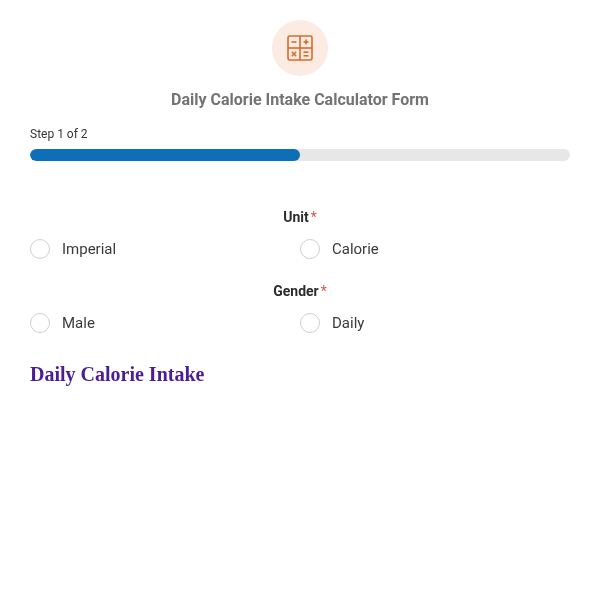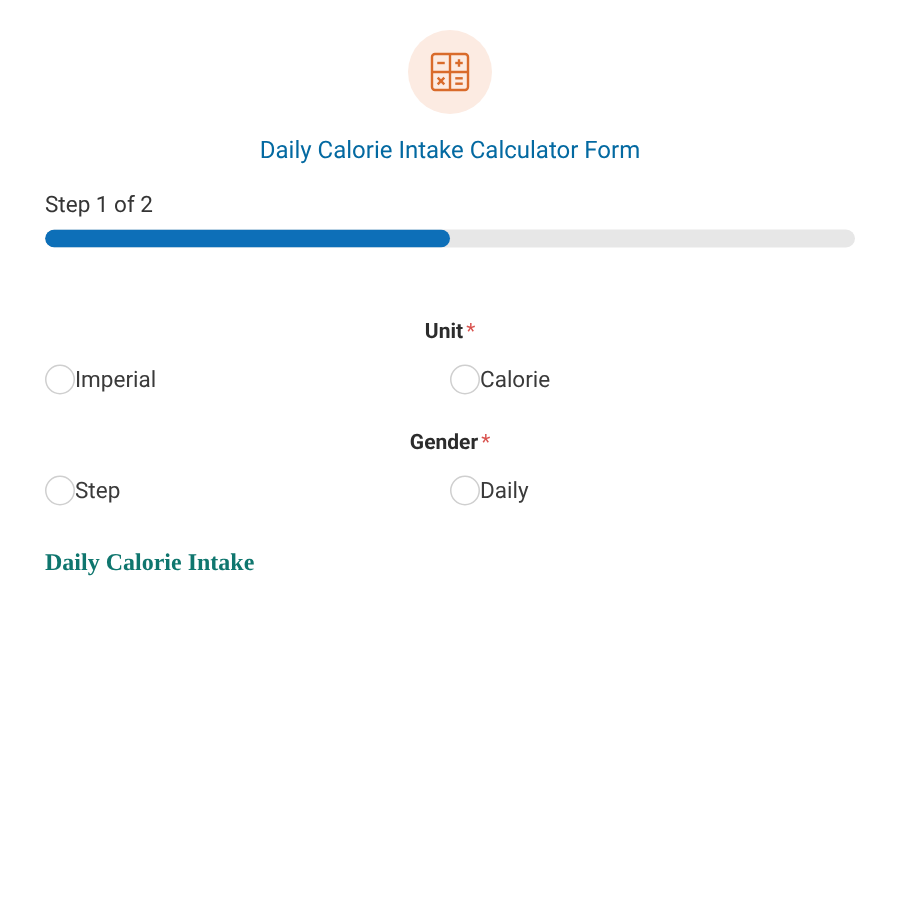--- a/index.html
+++ b/index.html
@@ -24,26 +24,26 @@
     height: 56px;
     border-radius: 50%;
     background: #fcebe2;
     display: flex;
     align-items: center;
     justify-content: center;
   }
   .title {
     text-align: center;
     font-size: 16px;
-    font-weight: 400;
-    color: #0369a1;
+    font-weight: 700;
+    color: #737373;
     margin-bottom: 18px;
   }
   .step-label {
-    font-size: 15px;
+    font-size: 12px;
     color: #353535;
     margin-bottom: 8px;
   }
   .progress-bar {
     width: 100%;
     height: 12px;
     background: #e7e7e7;
     border-radius: 6px;
     overflow: hidden;
     margin-bottom: 48px;
@@ -69,20 +69,21 @@
     font-weight: 400;
     margin-left: 2px;
   }
   .radio-row {
     display: flex;
   }
   .radio-option {
     display: flex;
     align-items: center;
     width: 50%;
+    gap: 12px;
   }
   .radio-circle {
     width: 20px;
     height: 20px;
     border: 1.5px solid #cfcfcf;
     border-radius: 50%;
     background: #fff;
     cursor: pointer;
     flex-shrink: 0;
   }
@@ -95,22 +96,22 @@
     height: 42px;
     border: 1px solid #d0d0d0;
     border-radius: 3px;
     padding: 8px 10px;
     font-size: 15px;
     background: #fff;
   }
   .section-heading {
     font-family: Georgia, "Times New Roman", serif;
     font-weight: 700;
-    font-size: 16px;
-    color: #0f766e;
+    font-size: 20px;
+    color: #4c1d95;
     margin-top: 30px;
   }
 </style>
 </head>
 <body>
 
 <div class="container">
 
   <div class="icon-wrap">
     <div class="icon-circle">
@@ -152,21 +153,21 @@
     </div>
   </div>
 
   <div class="field">
     <div class="field-label">
       <span>Gender</span><span class="req">*</span>
     </div>
     <div class="radio-row">
       <label class="radio-option">
         <span class="radio-circle"></span>
-        <span class="radio-text">Step</span>
+        <span class="radio-text">Male</span>
       </label>
       <label class="radio-option">
         <span class="radio-circle"></span>
         <span class="radio-text">Daily</span>
       </label>
     </div>
   </div>
 
 
   <div class="section-heading">Daily Calorie Intake</div>

